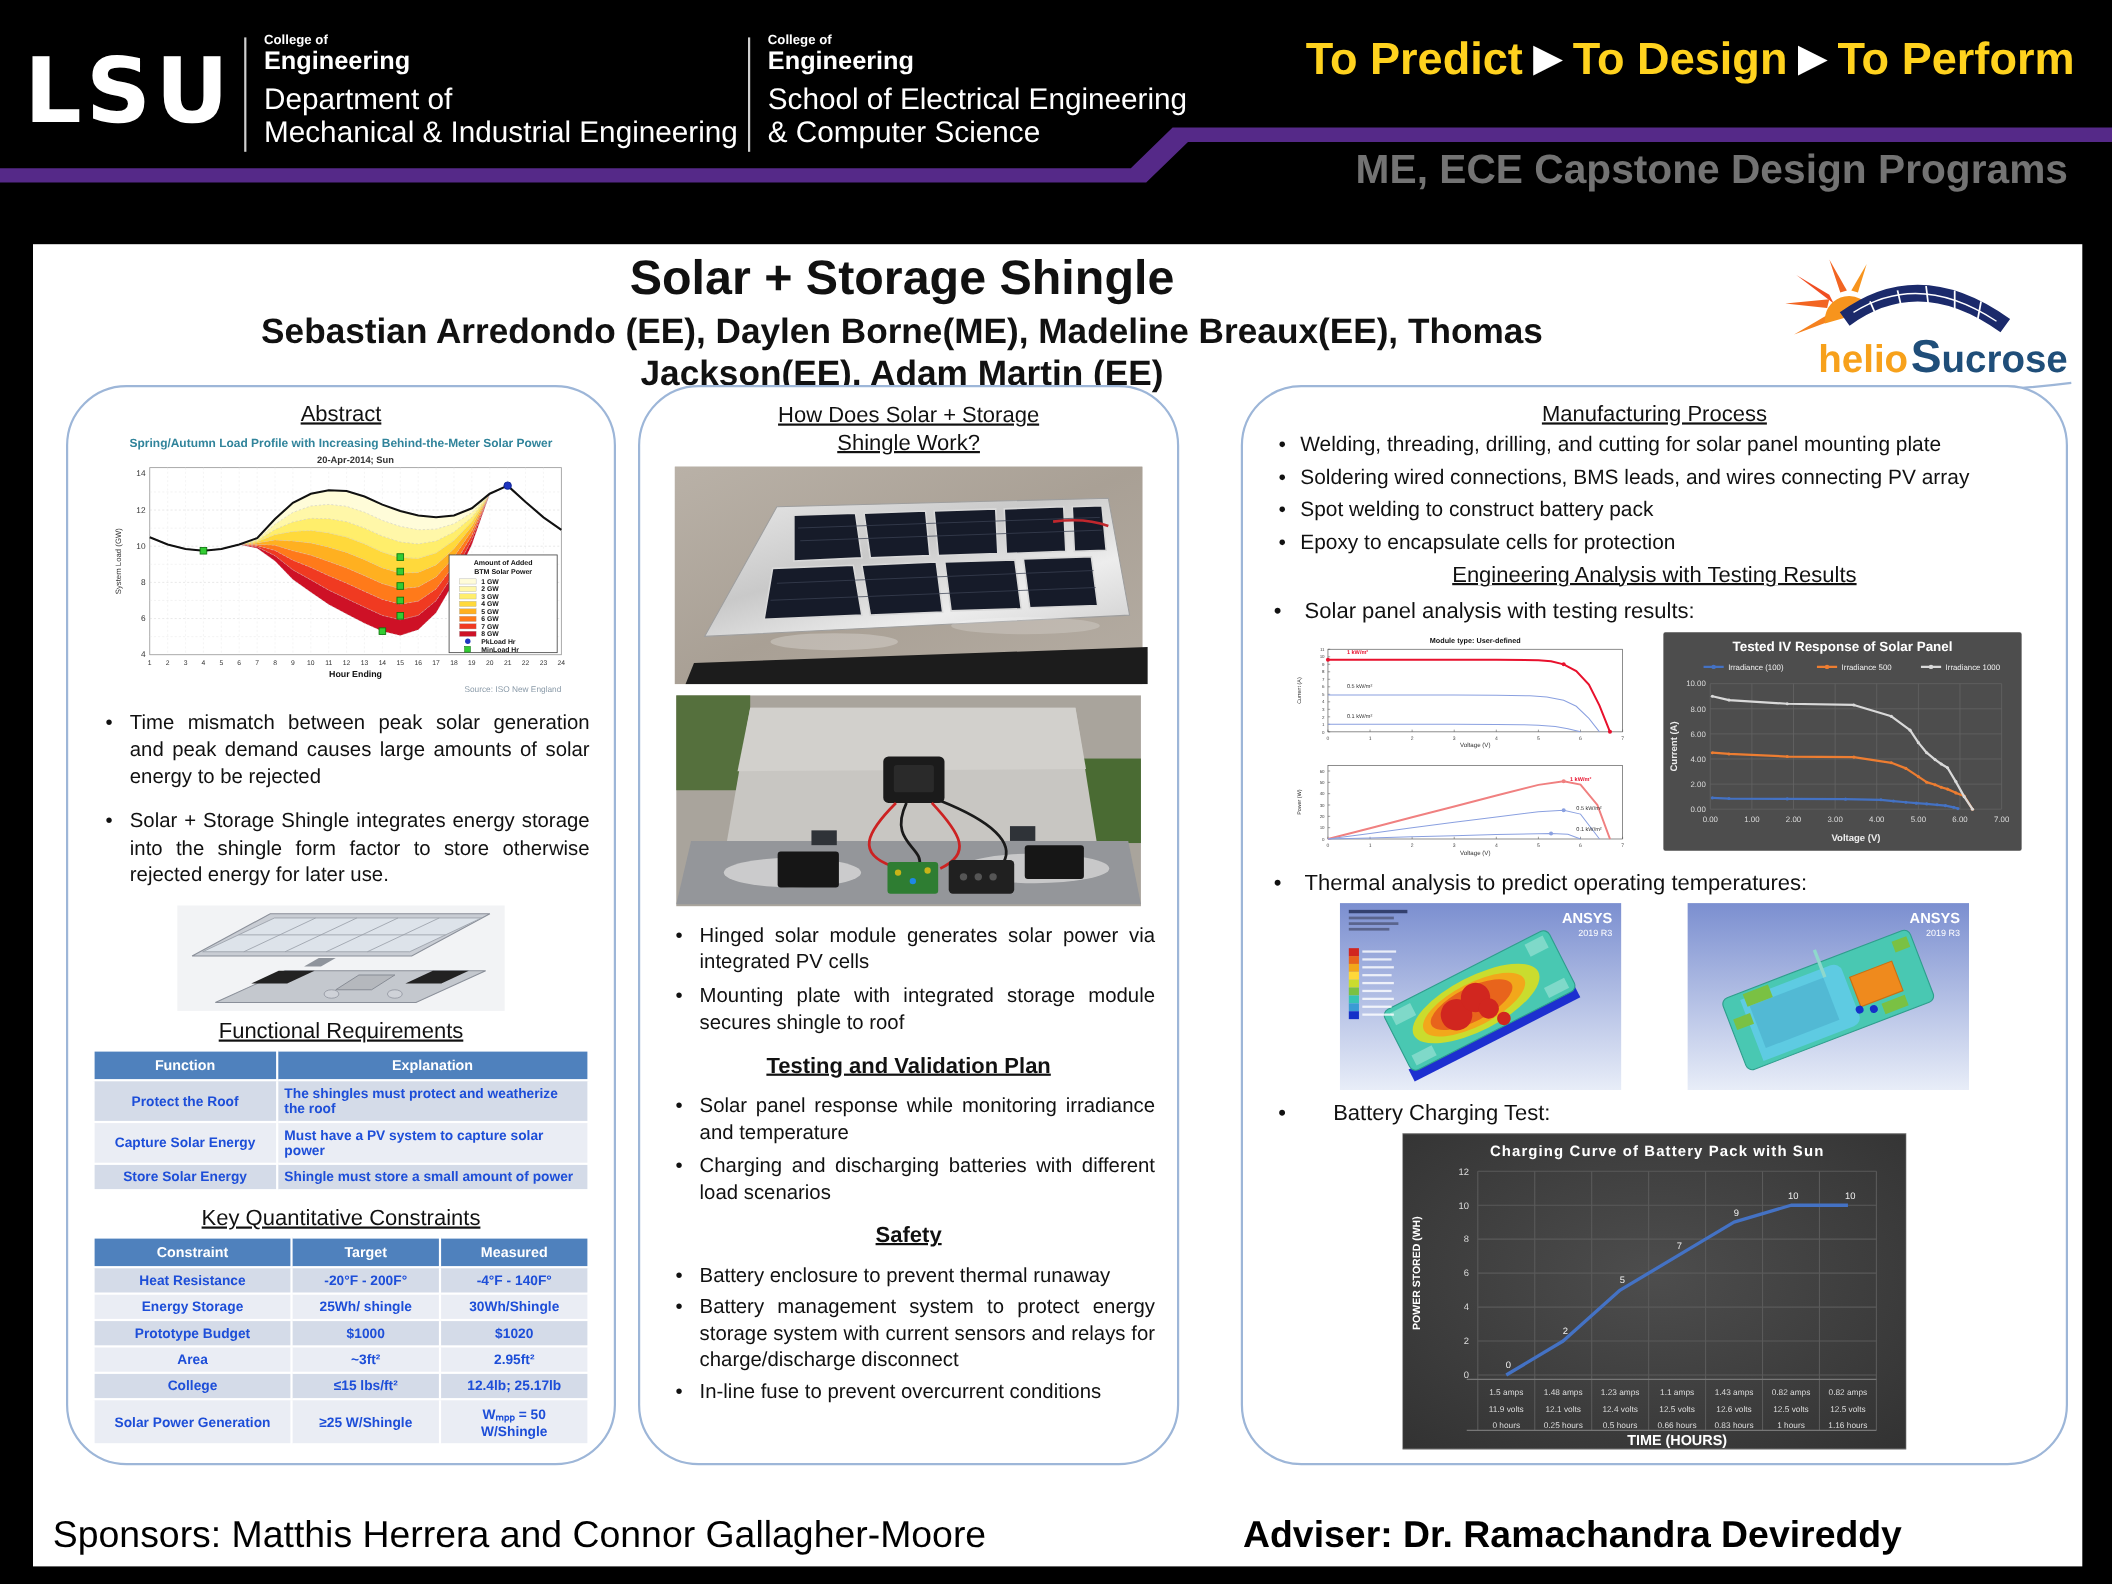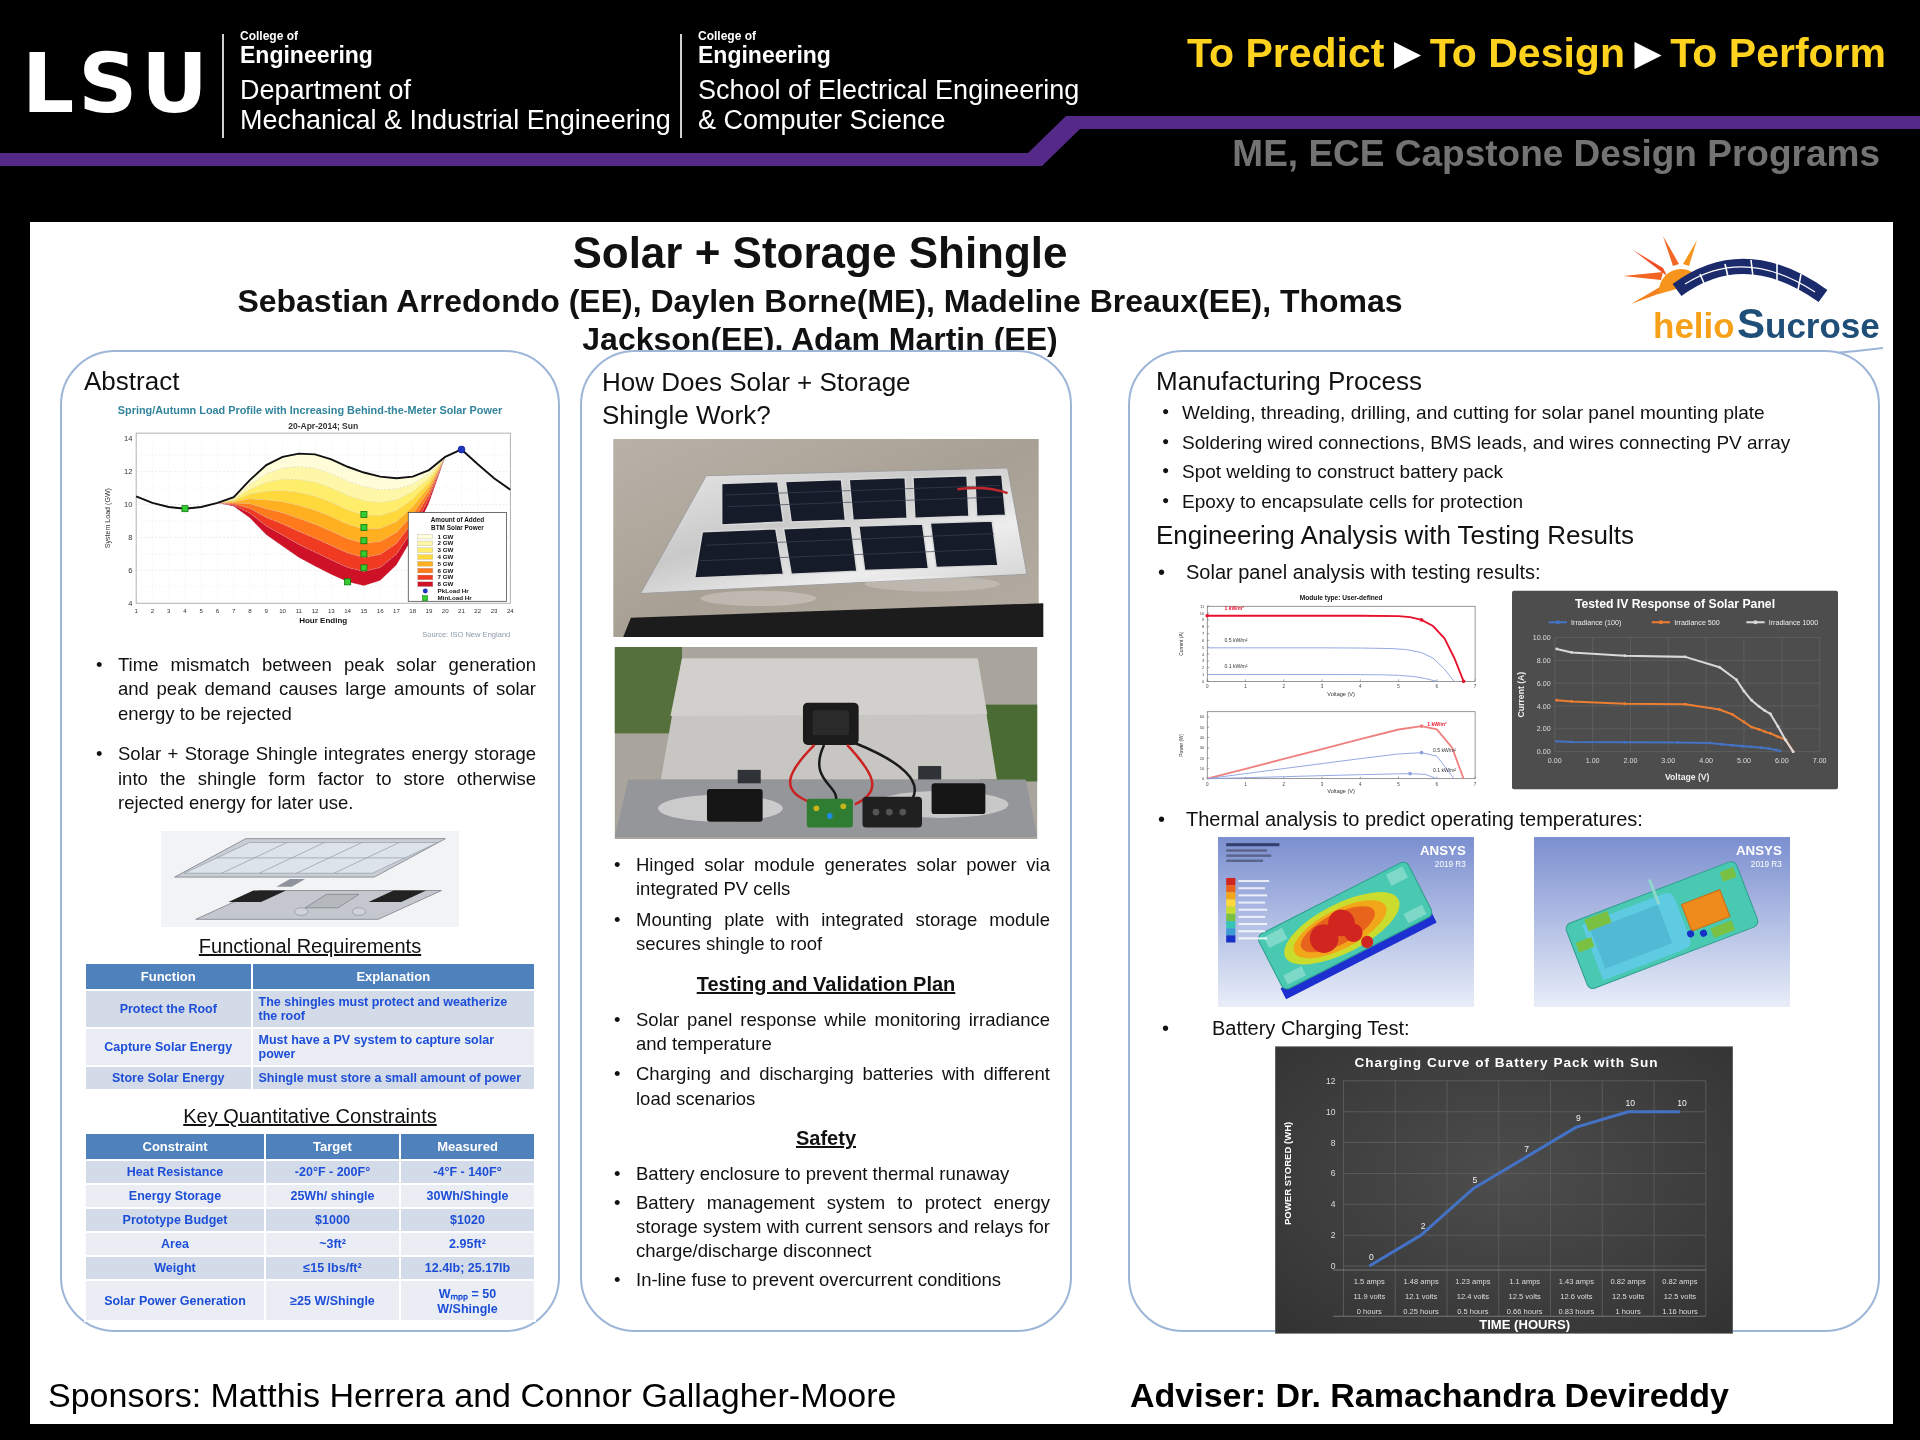--- a/index.html
+++ b/index.html
@@ -20,21 +20,21 @@
   
   .poster{position:absolute;left:30px;top:222px;width:1863px;height:1202px;background:#fff;}
   .title-block{position:absolute;left:0;top:6px;width:1580px;text-align:center;}
   .poster-title{font-size:44px;font-weight:bold;margin:0;}
   .poster-authors{font-size:32px;font-weight:bold;margin:4px 0 0;line-height:1.2;}
   .brand-logo{position:absolute;left:1585px;top:10px;}
   .col{position:absolute;top:128px;height:982px;border:2px solid #9db6d8;border-radius:55px;background:#fff;box-sizing:border-box;}
   .col1{left:30px;width:500px;padding:8px 22px;}
   .col2{left:550px;width:492px;padding:8px 20px;}
   .col3{left:1098px;width:752px;padding:8px 26px;}
-  .col-head{font-size:26px;font-weight:400;margin:6px 0 4px;}
+  .col-head{font-size:20px;font-weight:400;text-align:center;text-decoration:underline;margin:6px 0 4px;}
   .sub-head{font-size:20px;font-weight:400;text-align:center;text-decoration:underline;margin:8px 0 4px;}
   .b-head{font-size:20px;font-weight:bold;text-align:center;text-decoration:underline;margin:16px 0 12px;}
   ul.dash{list-style:none;margin:12px 0 0;padding:0 0 0 34px;}
   ul.dash li{position:relative;font-size:18.5px;text-align:justify;margin-bottom:16px;line-height:1.32;}
   ul.dash li::before{content:"•";position:absolute;left:-22px;top:0;}
   ul.round{list-style:none;margin:4px 0 0;padding:0 0 0 26px;}
   ul.round li{position:relative;font-size:19px;margin-bottom:5px;line-height:1.3;}
   ul.round li::before{content:"●";position:absolute;left:-20px;top:3px;font-size:12px;}
   .an-label{position:relative;font-size:20px;margin:10px 0 6px;padding-left:30px;}
   .an-label::before{content:"•";position:absolute;left:2px;top:0;}
@@ -295,21 +295,21 @@
               <td class="c">Prototype Budget</td>
               <td class="c">$1000</td>
               <td class="c">$1020</td>
             </tr>
         <tr class="r1">
               <td class="c">Area</td>
               <td class="c">~3ft²</td>
               <td class="c">2.95ft²</td>
             </tr>
         <tr class="r0">
-              <td class="c">Weight</td>
+              <td class="c">College</td>
               <td class="c">≤15 lbs/ft²</td>
               <td class="c">12.4lb; 25.17lb</td>
             </tr>
         <tr class="r1">
               <td class="c">Solar Power Generation</td>
               <td class="c">≥25 W/Shingle</td>
               <td class="c">Wₘₚₚ = 50 W/Shingle</td>
             </tr>
       </tbody>
         </table>

